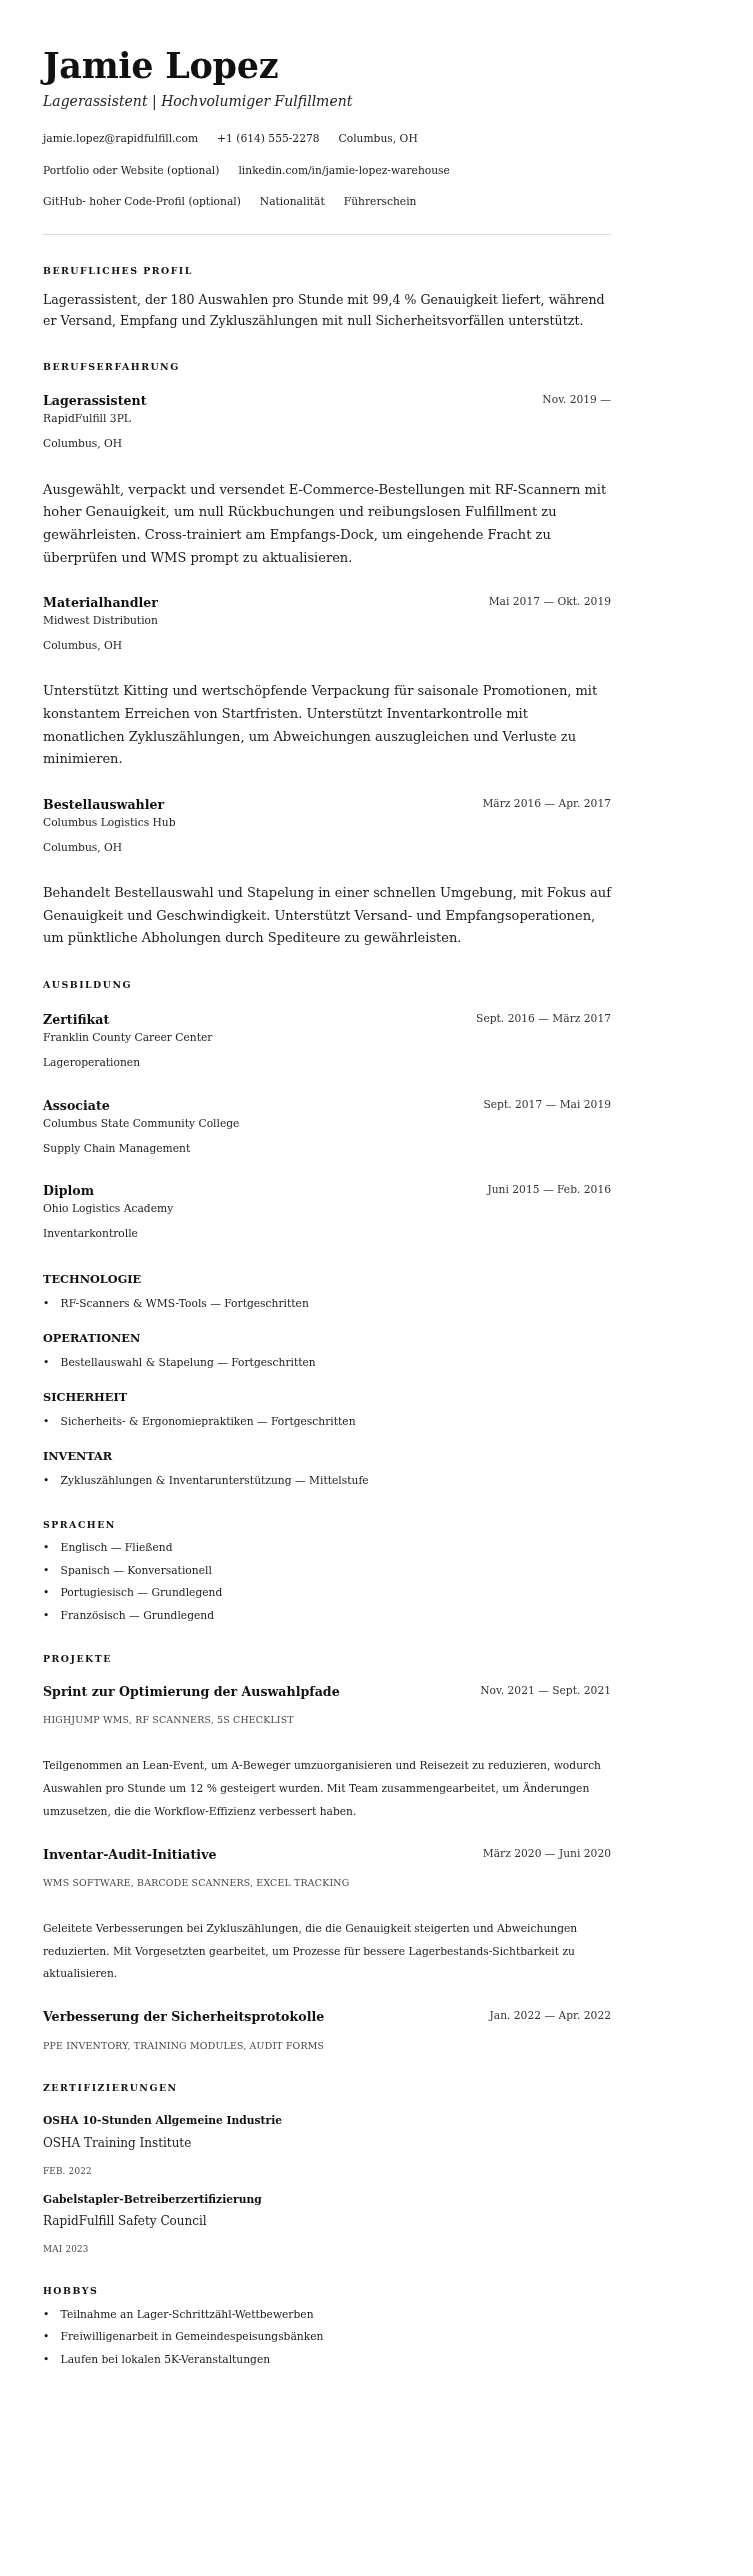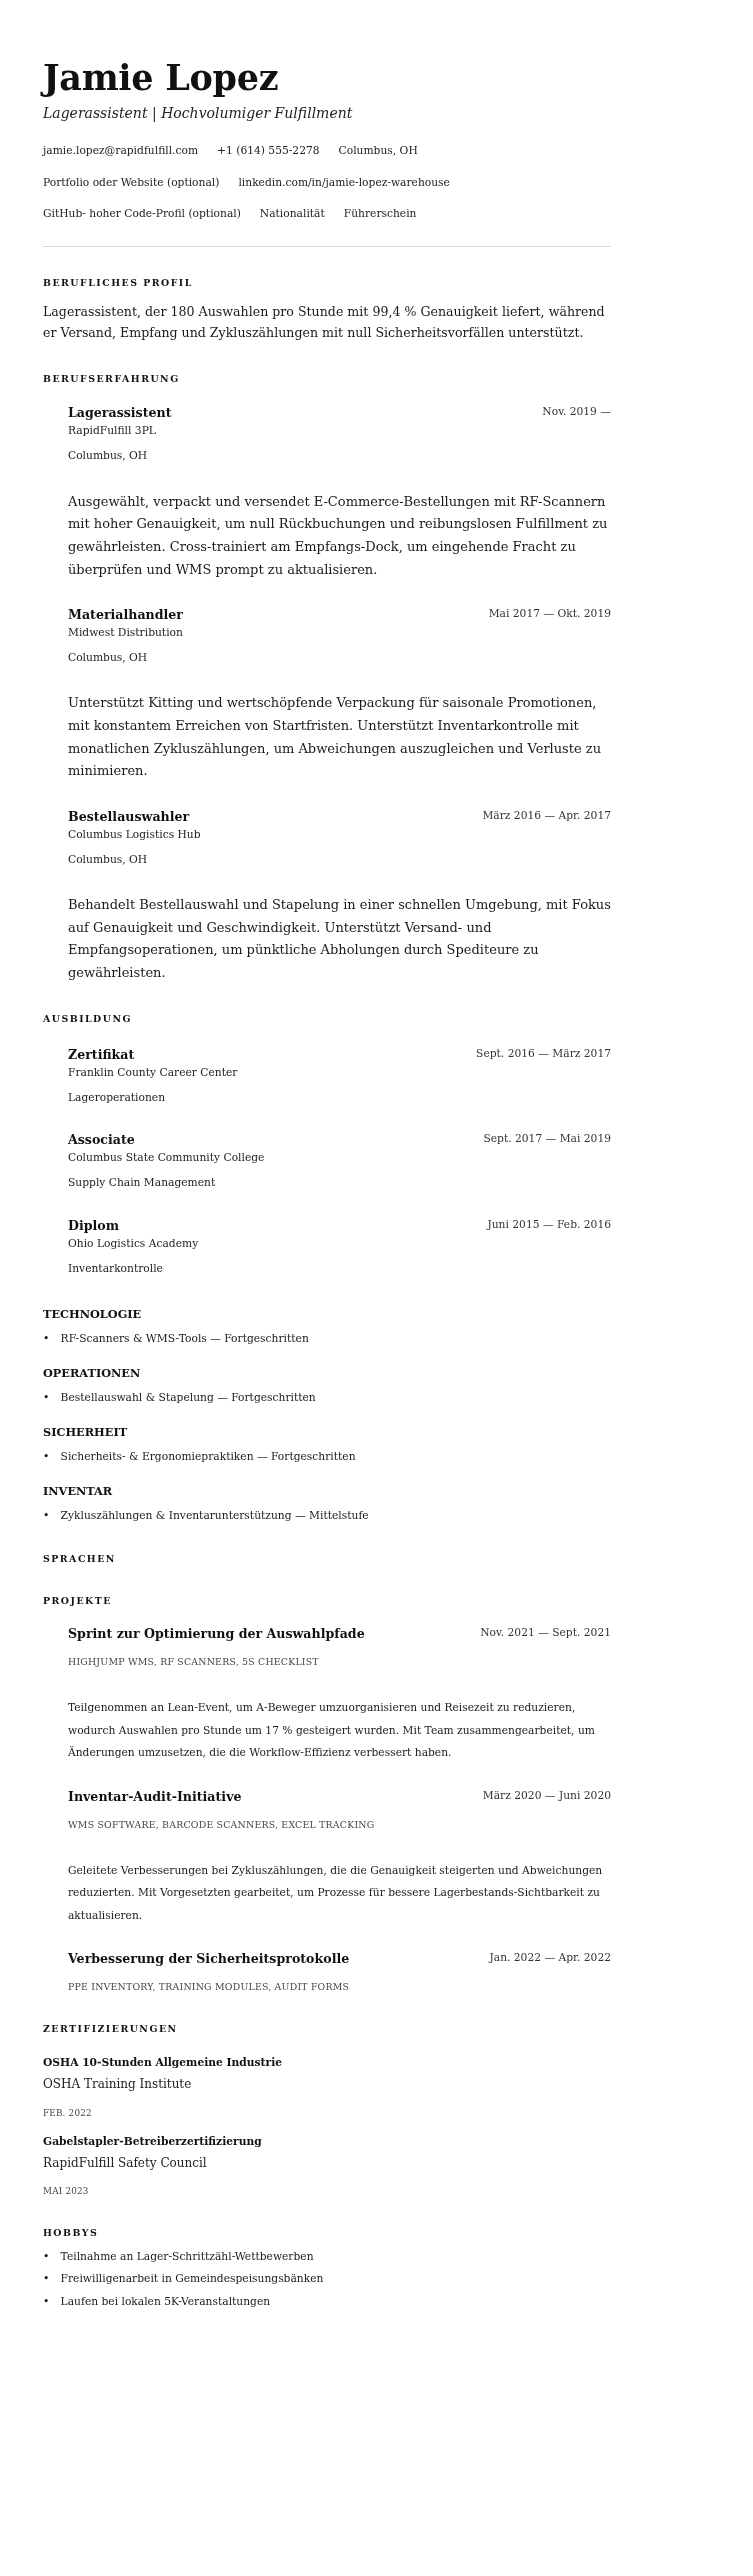--- a/index.html
+++ b/index.html
@@ -3,41 +3,41 @@
 <meta charset="utf-8">
 <style>
   * { box-sizing: border-box; margin: 0; padding: 0; }
   html, body { background: #ffffff; }
   body {
     width: 754px;
     min-height: 2576px;
     font-family: "DejaVu Serif", serif;
     color: #1a1a1a;
   }
-  .page { padding: 58px 43px 38px 43px; width: 654px; }
+  .page { padding: 46px 43px 38px 43px; width: 654px; }
   .name {
     font-size: 35px; font-weight: bold; line-height: 40px; color: #111;
     letter-spacing: -0.3px;
   }
   .subtitle { font-size: 14px; line-height: 19px; margin-top: 6.3px; color: #222; font-style: italic; }
   .contact-row { display: flex; gap: 0 19px; font-size: 10.7px; line-height: 15px; color: #222; margin-top: 15px; }
   .contact-row + .contact-row { margin-top: 16.3px; }
   .contact-row.first { margin-top: 20px; }
   .divider { height: 1.3px; background: #d9d9de; margin-top: 25px; }
 
   .section-title {
     font-size: 9.4px; font-weight: bold; letter-spacing: 1.5px; text-transform: uppercase;
     color: #111; line-height: 12.6px;
   }
   .section { margin-top: 29px; }
   .section.first { margin-top: 30px; }
 
   .summary { font-size: 12.6px; line-height: 21.4px; margin-top: 11.3px; color: #1a1a1a; max-width: 668px; }
 
-  .entry { margin-top: 17.6px; margin-left: 25px; }
+  .entry { margin-top: 17.6px; }
   .entry.exp { margin-top: 19px; }
   .entry-head { display: flex; justify-content: space-between; align-items: flex-start; }
   .entry-title { font-size: 12.6px; font-weight: bold; line-height: 17.6px; color: #111; }
   .entry-date { font-size: 10.7px; line-height: 16.3px; color: #333; white-space: nowrap; }
   .entry-org { font-size: 10.7px; line-height: 16.3px; color: #222; margin-top: 1.3px; }
   .entry-loc { font-size: 10.7px; line-height: 16.3px; color: #222; margin-top: 8.8px; }
   .entry-desc { font-size: 13px; line-height: 22.6px; color: #1a1a1a; margin-top: 26px; max-width: 668px; }
 
   .exp-list .entry + .entry { margin-top: 25px; }
 
@@ -191,32 +191,38 @@
     <div class="skill-cat">
       <div class="skill-cat-title">Inventar</div>
       <ul class="bullets">
         <li>Zykluszählungen &amp; Inventarunterstützung — Mittelstufe</li>
       </ul>
     </div>
   </section>
 
   <section class="section">
     <h2 class="section-title">Sprachen</h2>
+    <ul class="bullets lang-list">
+      <li>Englisch — Fließend</li>
+      <li>Spanisch — Konversationell</li>
+      <li>Portugiesisch — Grundlegend</li>
+      <li>Französisch — Grundlegend</li>
+    </ul>
   </section>
 
   <section class="section proj-list">
     <h2 class="section-title">Projekte</h2>
 
     <div class="entry">
       <div class="entry-head">
         <div class="entry-title">Sprint zur Optimierung der Auswahlpfade</div>
         <div class="entry-date">Nov. 2021 — Sept. 2021</div>
       </div>
       <div class="proj-tags">HighJump WMS, RF Scanners, 5S Checklist</div>
-      <p class="proj-desc">Teilgenommen an Lean-Event, um A-Beweger umzuorganisieren und Reisezeit zu reduzieren, wodurch Auswahlen pro Stunde um 17 % gesteigert wurden. Mit Team zusammengearbeitet, um Änderungen umzusetzen, die die Workflow-Effizienz verbessert haben.</p>
+      <p class="proj-desc">Teilgenommen an Lean-Event, um A-Beweger umzuorganisieren und Reisezeit zu reduzieren, wodurch Auswahlen pro Stunde um 12 % gesteigert wurden. Mit Team zusammengearbeitet, um Änderungen umzusetzen, die die Workflow-Effizienz verbessert haben.</p>
     </div>
 
     <div class="entry">
       <div class="entry-head">
         <div class="entry-title">Inventar-Audit-Initiative</div>
         <div class="entry-date">März 2020 — Juni 2020</div>
       </div>
       <div class="proj-tags">WMS Software, Barcode Scanners, Excel Tracking</div>
       <p class="proj-desc">Geleitete Verbesserungen bei Zykluszählungen, die die Genauigkeit steigerten und Abweichungen reduzierten. Mit Vorgesetzten gearbeitet, um Prozesse für bessere Lagerbestands-Sichtbarkeit zu aktualisieren.</p>
     </div>

